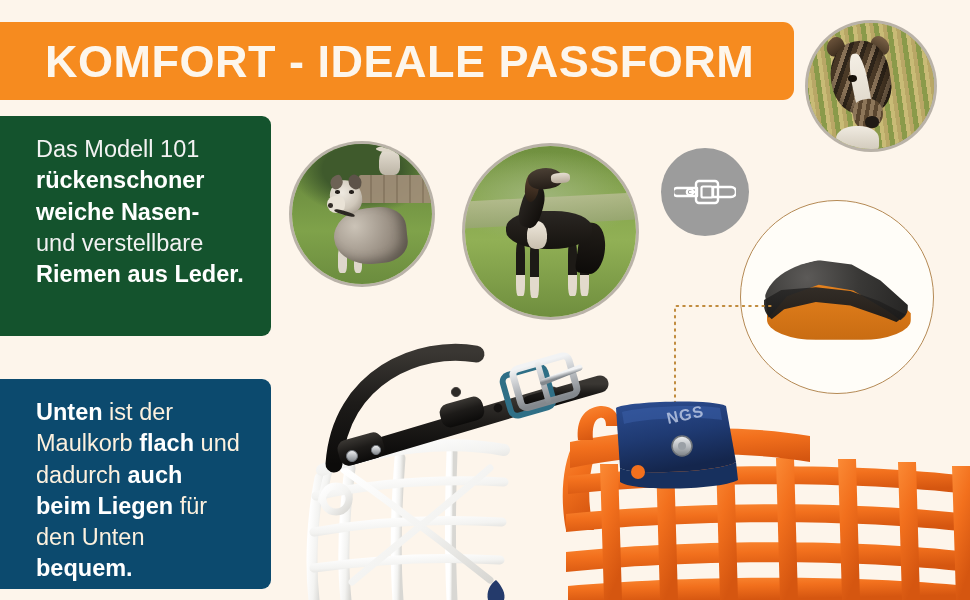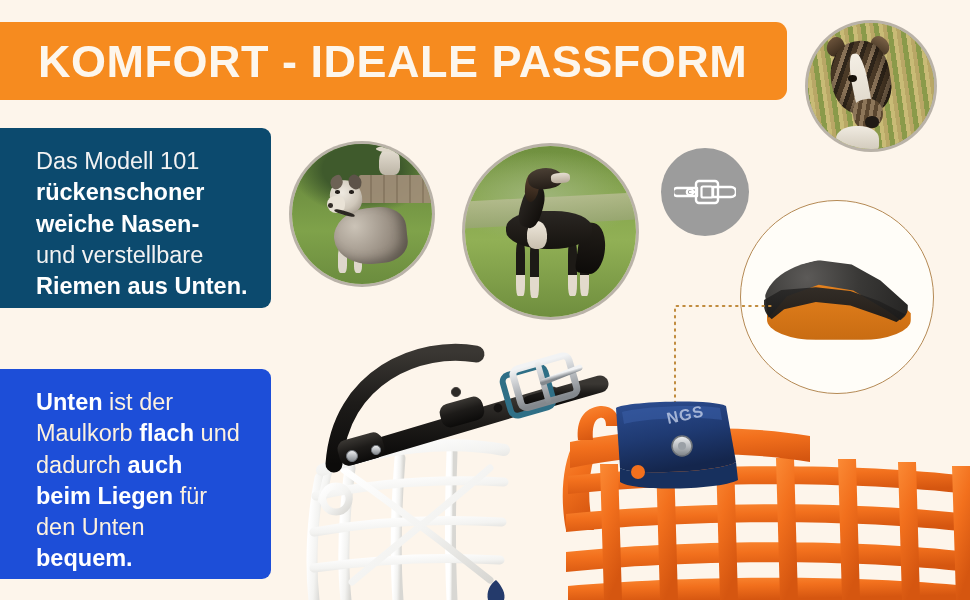--- a/index.html
+++ b/index.html
@@ -8,37 +8,37 @@
     background:#fdf5eb;
     font-family:"Liberation Sans", sans-serif;
     position:relative;
   }
   #stage{position:absolute;inset:0;width:970px;height:600px;background:#fdf5eb;overflow:hidden;}
 
   
   .header-bar{
     position:absolute;left:0;top:22px;width:787px;height:78px;
     background:#f68b1f;border-radius:0 11px 11px 0;
-    display:flex;align-items:center;
+    display:flex;align-items:center;padding-left:7px;
   }
   .header-title{
     margin-left:38px;color:#fdf6ec;font-weight:bold;
     font-size:45px;letter-spacing:0.5px;line-height:1;white-space:nowrap;
   }
 
   
   .panel{
     position:absolute;left:0;
     border-radius:0 9px 9px 0;
     box-sizing:border-box;
     padding:18px 20px 18px 36px;
     font-size:23.5px;line-height:1.33;
   }
-  .panel-gray{top:128px;width:271px;height:180px;background:#0c4a6e;color:#ffffff;}
-  .panel-orange{top:369px;width:271px;height:210px;background:#1d4ed8;color:#fdf3e4;}
+  .panel-gray{top:116px;width:271px;height:220px;background:#14532d;color:#ffffff;}
+  .panel-orange{top:379px;width:271px;height:210px;background:#0c4a6e;color:#fdf3e4;}
   .panel p{margin:0;}
   .panel b{font-weight:bold;color:#ffffff;}
   .panel-gray .soft{color:#f2f2f2;}
   .panel-orange .soft{color:#fdf1de;}
 
   
   .circ{position:absolute;border-radius:50%;overflow:hidden;}
   .circ.ring{box-shadow:0 0 0 3px #b9b2a8;}
 
   
@@ -171,21 +171,21 @@
 
   <div class="header-bar">
     <div class="header-title">KOMFORT - IDEALE PASSFORM</div>
   </div>
 
   <div class="panel panel-gray">
     <p><span class="soft">Das Modell 101</span></p>
     <p><b>rückenschoner</b></p>
     <p><b>weiche Nasen-</b></p>
     <p><span class="soft">und verstellbare</span></p>
-    <p><b>Riemen aus Unten.</b></p>
+    <p><b>Riemen aus Leder.</b></p>
   </div>
 
   <div class="panel panel-orange">
     <p><b>Unten</b><span class="soft"> ist der</span></p>
     <p><span class="soft">Maulkorb </span><b>flach</b><span class="soft"> und</span></p>
     <p><span class="soft">dadurch </span><b>auch</b></p>
     <p><b>beim Liegen</b><span class="soft"> für</span></p>
     <p><span class="soft">den Unten</span></p>
     <p><b>bequem.</b></p>
   </div>

